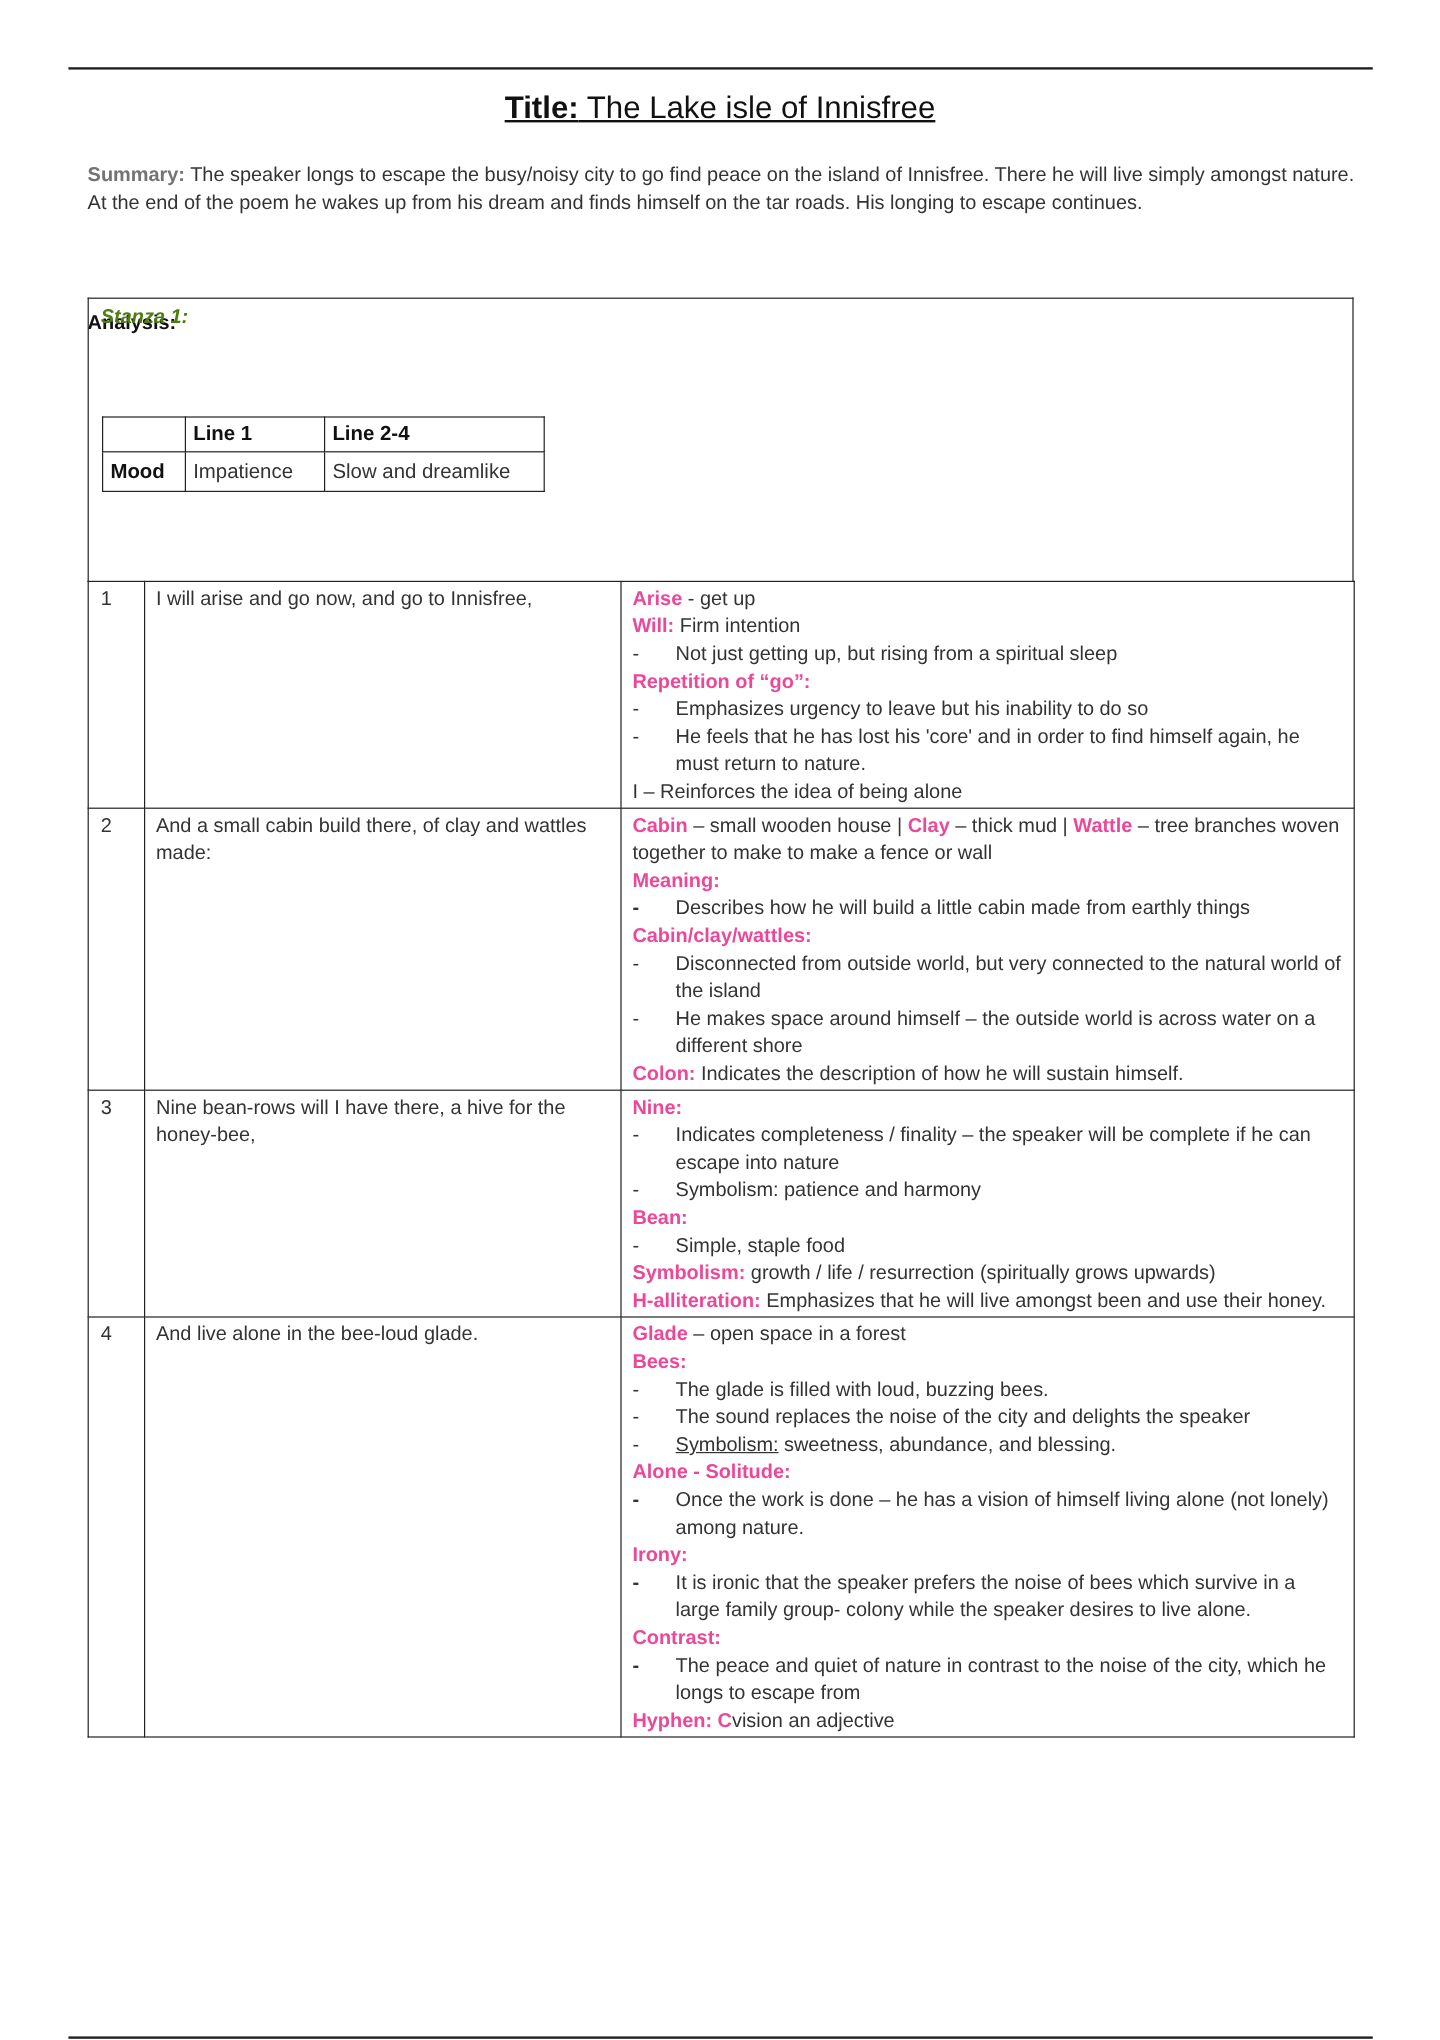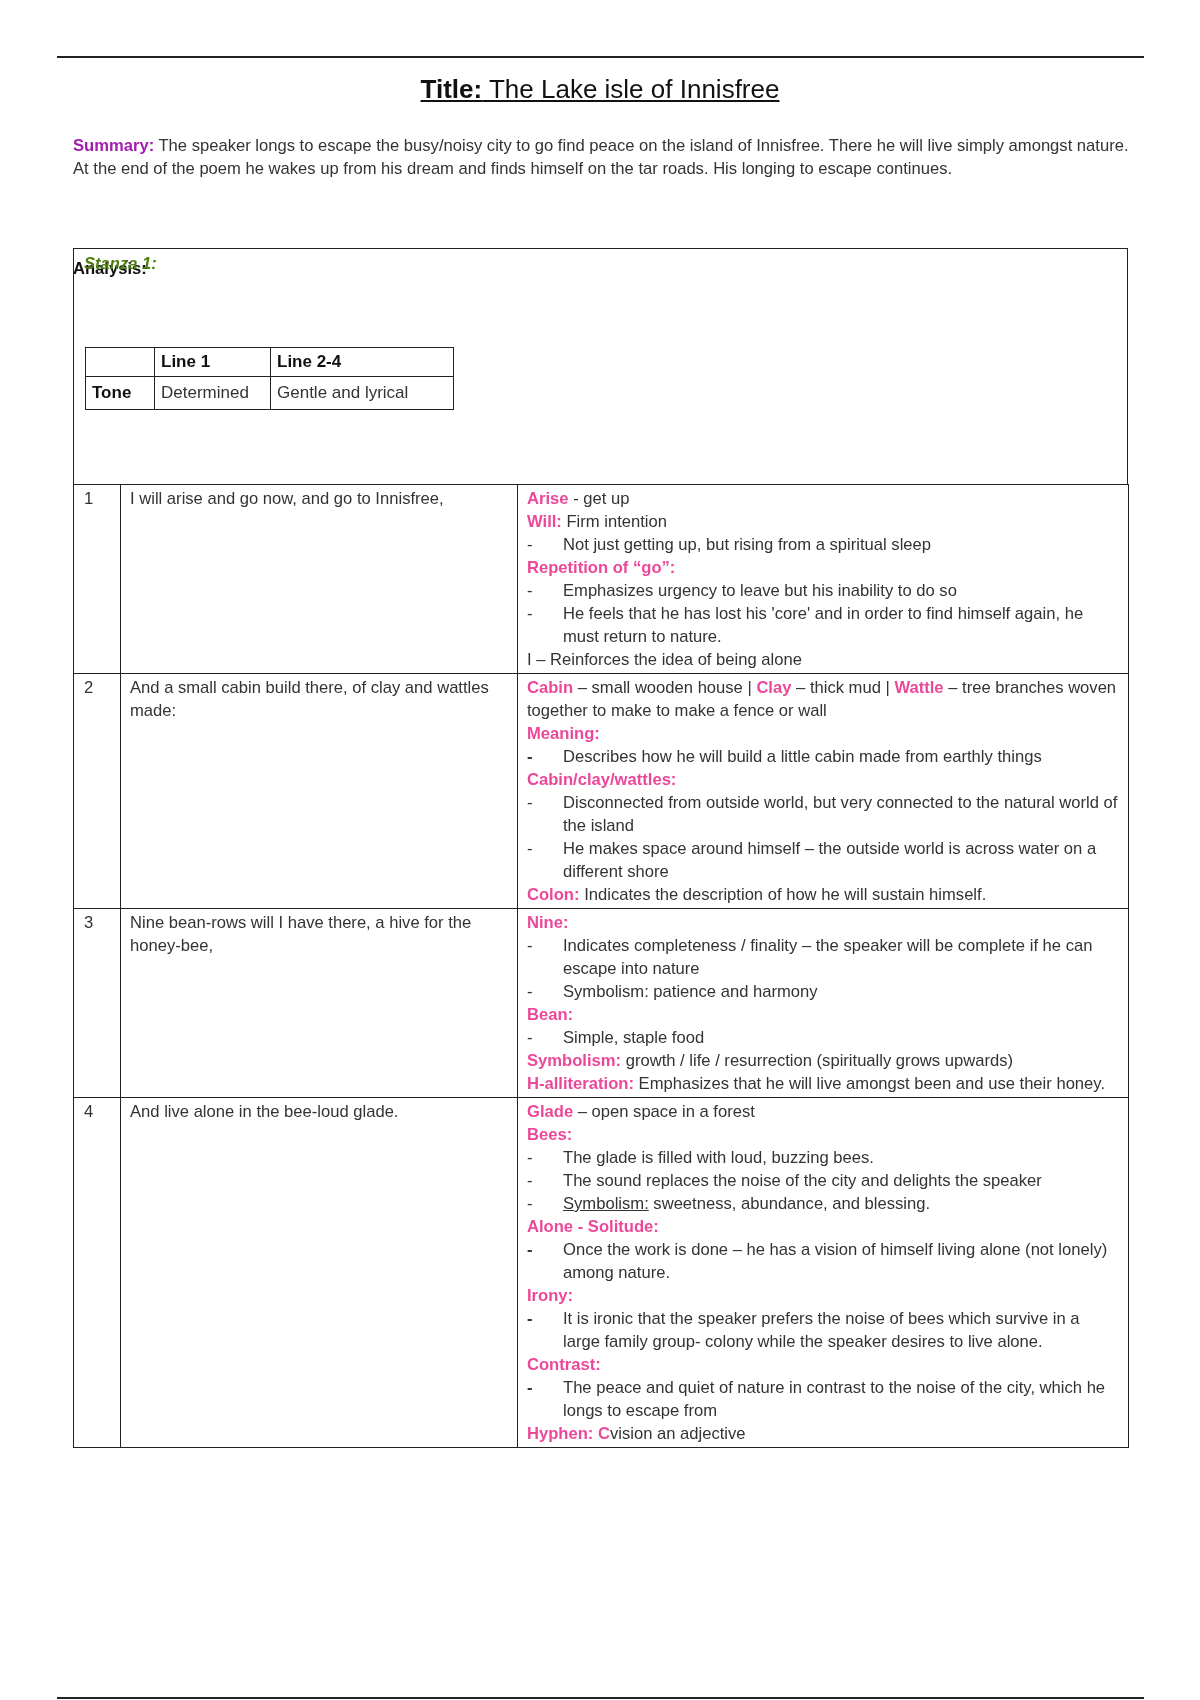--- a/index.html
+++ b/index.html
@@ -14,21 +14,21 @@
   .title {
     position: absolute; top: 74px; left: 0; width: 1200px; text-align: center;
     font-size: 26px; text-decoration: underline; color: #111;
   }
   .title b { font-weight: bold; }
 
   .summary {
     position: absolute; top: 134px; left: 73px; width: 1060px;
     font-size: 16.6px; line-height: 23px; color: #333;
   }
-  .summary b { color: #a21caf; }
+  .summary b { color: #737373; }
 
   .analysis-label {
     position: absolute; top: 226px; left: 73px; font-size: 16.6px; font-weight: bold; color: #111; margin-top: 33px;
   }
 
   .stanza-box {
     position: absolute; top: 248px; left: 73px; width: 1053px; height: 236px;
     border: 1.5px solid #222; border-bottom: none;
   }
   .stanza-heading { position: absolute; top: 5px; left: 10px; font-size: 16.6px; font-weight: bold; color: #4d7c0f; font-style: italic; }
@@ -73,23 +73,23 @@
   <div class="stanza-heading">Stanza 1:</div>
 
   <table class="mood">
     <tbody>
         <tr>
       <td style="width:56px"></td>
       <td class="h" style="width:103px">Line 1</td>
       <td class="h" style="width:170px">Line 2-4</td>
     </tr>
     <tr>
-      <td class="h">Tone</td>
-      <td>Determined</td>
-      <td>Gentle and lyrical</td>
+      <td class="h">Mood</td>
+      <td>Impatience</td>
+      <td>Slow and dreamlike</td>
     </tr>
   </tbody>
     </table>
 </div>
 
 <table class="lines">
 
   <tbody>
       <tr>
     <td class="num">1</td>

